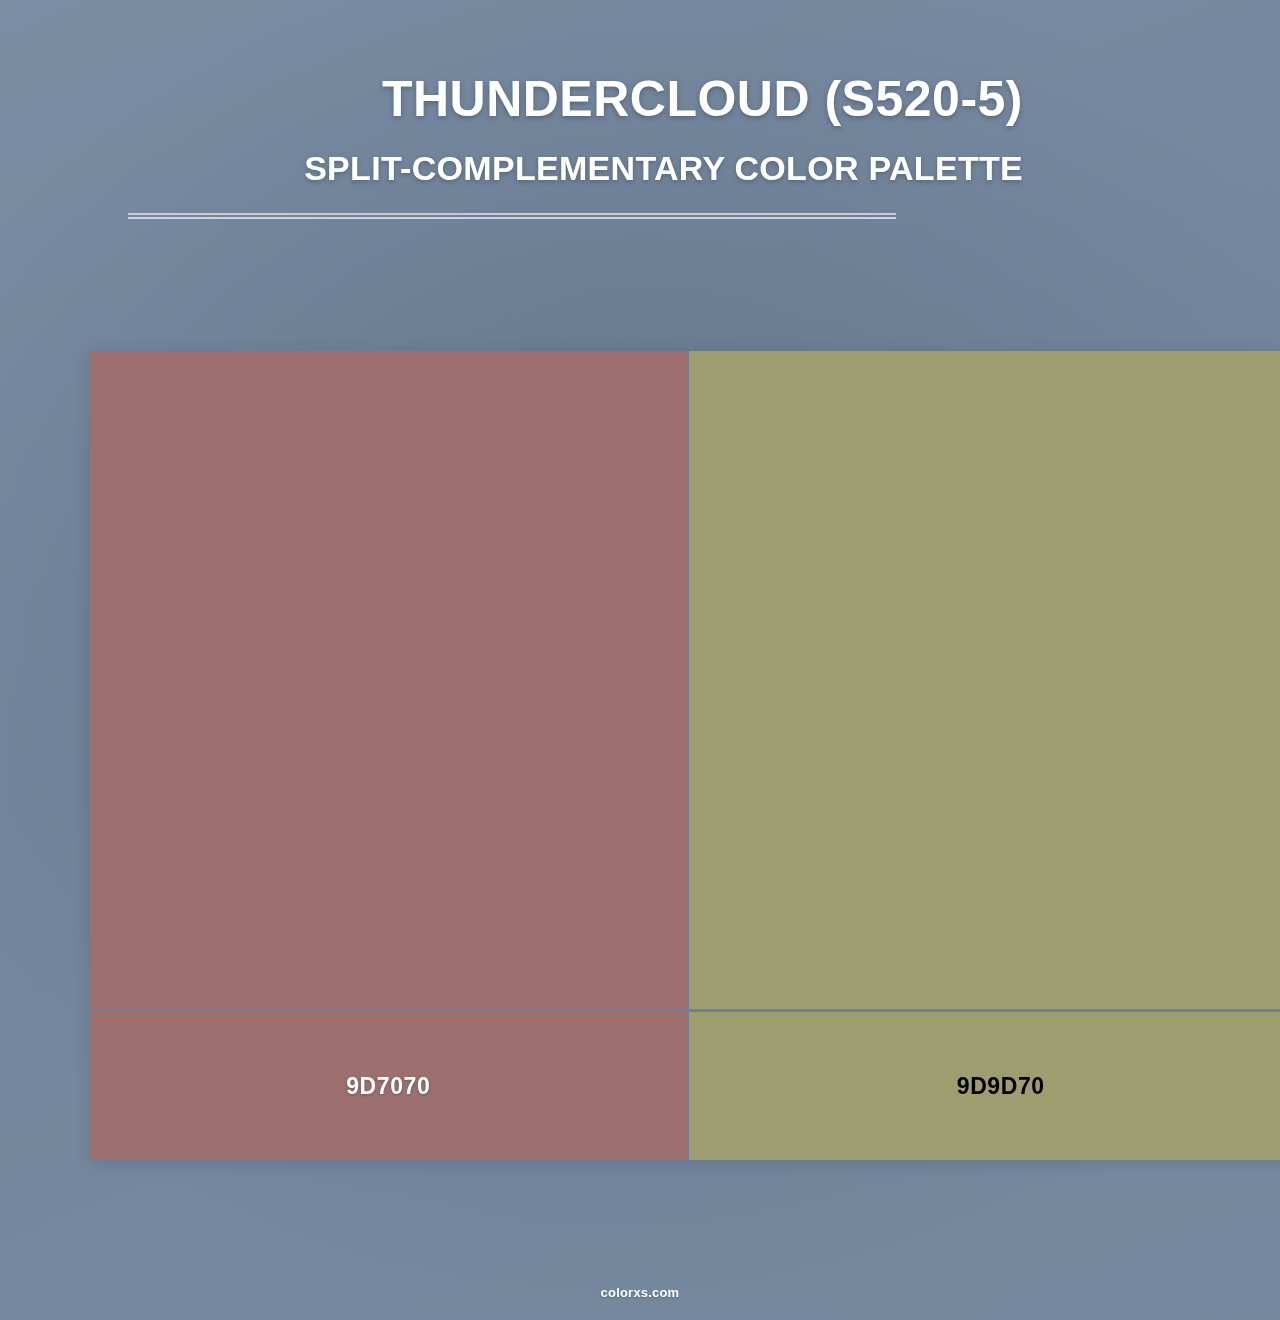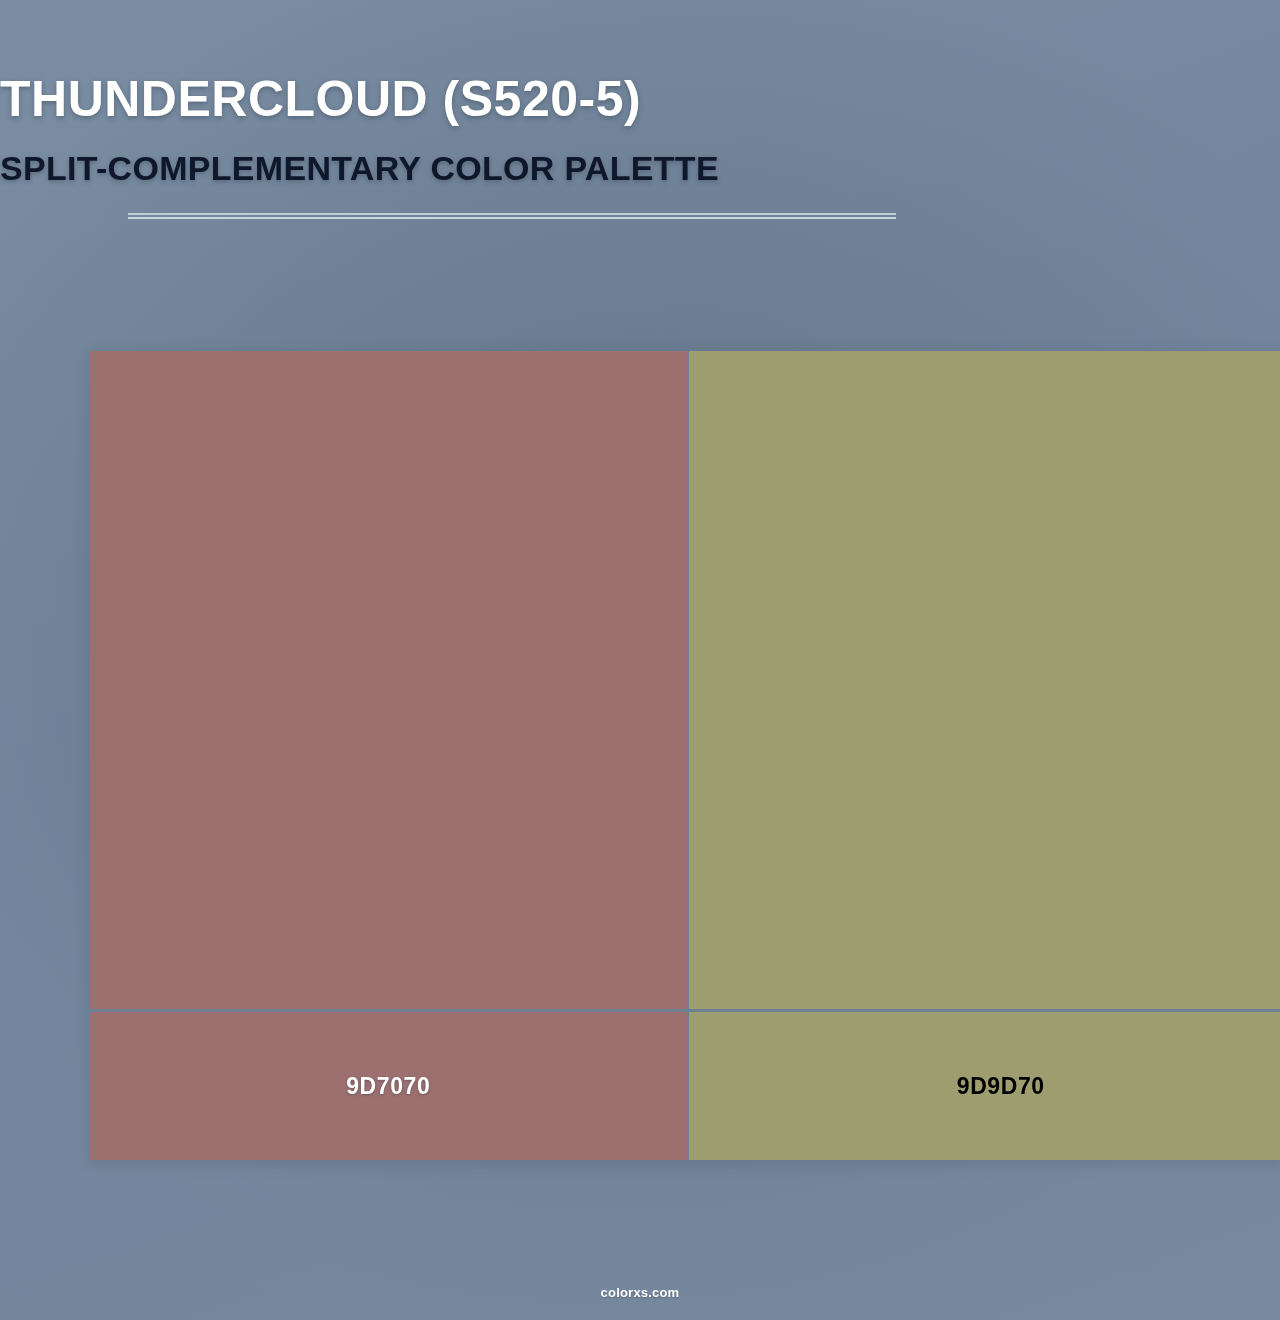--- a/index.html
+++ b/index.html
@@ -26,41 +26,41 @@
         rgba(124,141,161,0) 100%),
       linear-gradient(160deg, #7a8da3 0%, #73869d 45%, #76899f 100%);
   }
 
   
   #header {
     position: absolute;
     top: 0;
     left: 0;
     width: 1023px;
-    text-align: left;
+    text-align: right;
   }
   #palette-title {
     margin: 0;
     padding-top: 74px;
     font-size: 50px;
     line-height: 1.0;
     font-weight: bold;
     letter-spacing: 0.5px;
     color: #ffffff;
     text-shadow: 0 2px 5px rgba(40,52,66,0.40);
     white-space: nowrap;
   }
   #palette-subtitle {
     margin: 0;
     padding-top: 27px;
     font-size: 34px;
     line-height: 1.0;
     font-weight: bold;
     letter-spacing: 0.3px;
-    color: #0f172a;
+    color: #ffffff;
     text-shadow: 0 2px 4px rgba(40,52,66,0.34);
     white-space: nowrap;
   }
   #title-divider {
     margin: 28px auto 0 auto;
     width: 768px;
     height: 5px;
     position: relative;
   }
   #title-divider span {

